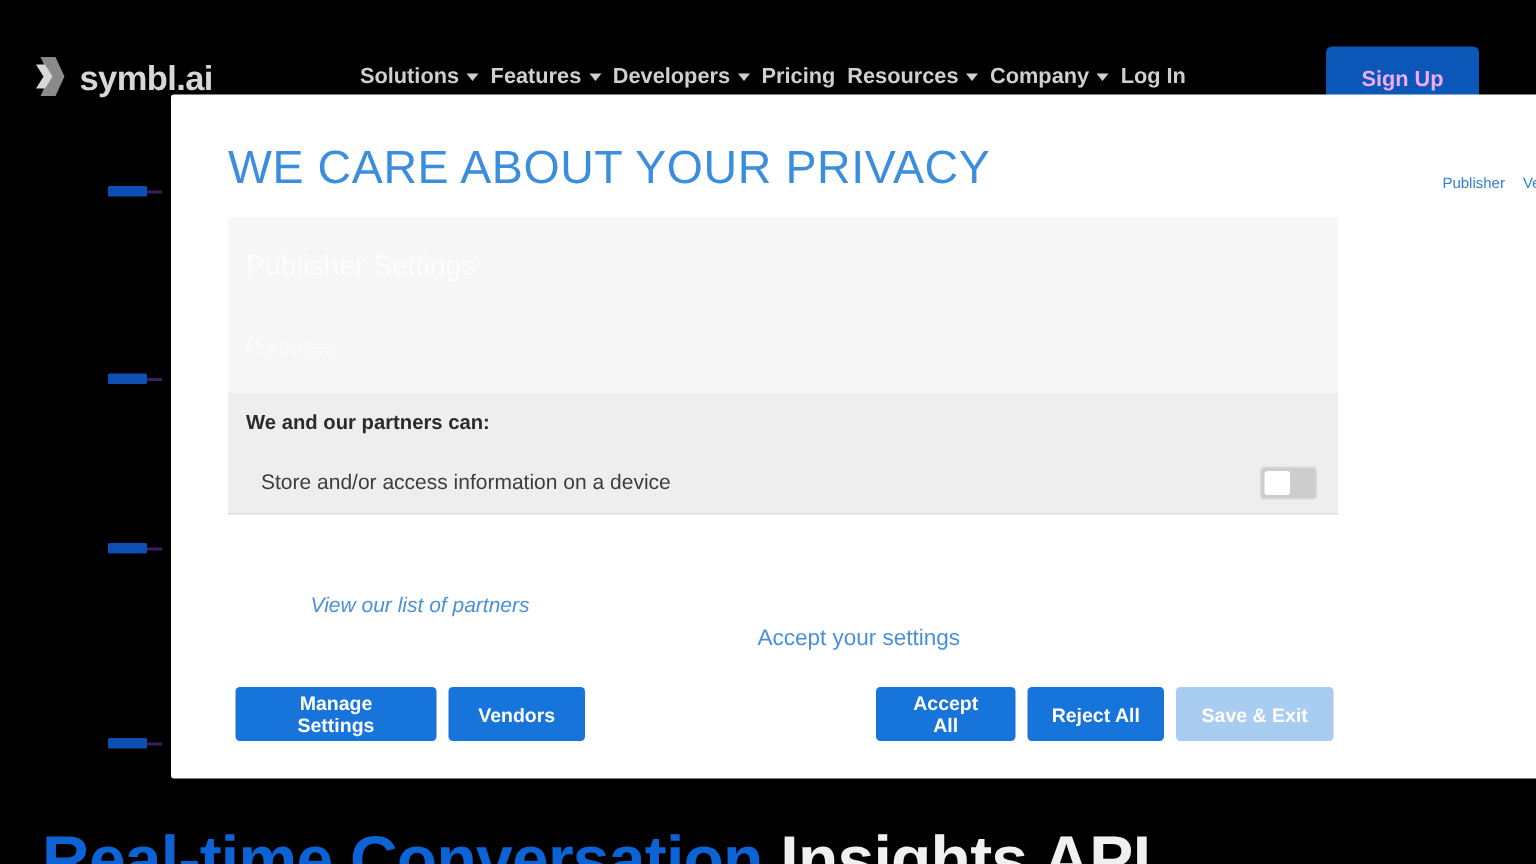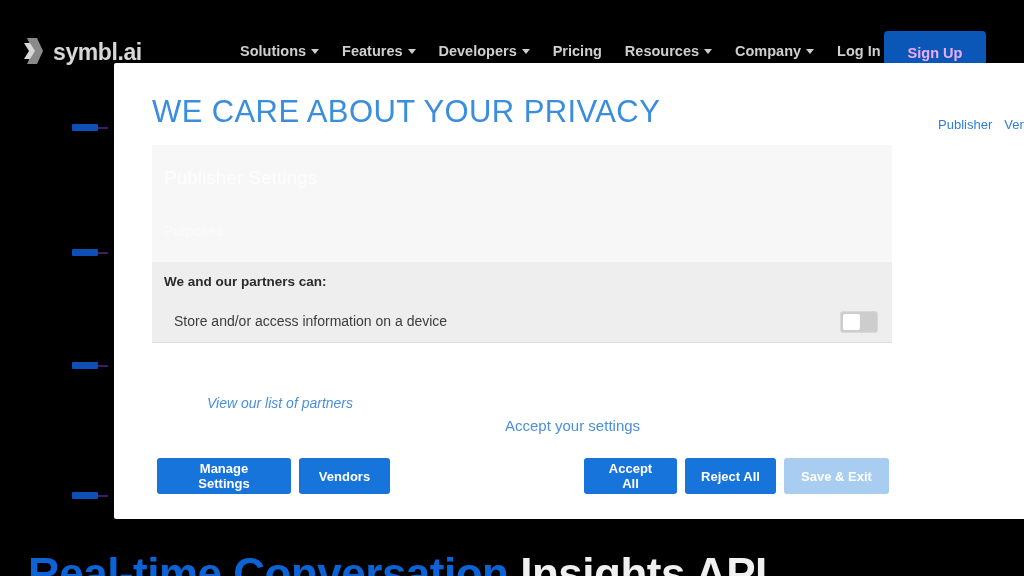--- a/index.html
+++ b/index.html
@@ -57,21 +57,21 @@
     letter-spacing: -0.4px;
     line-height: 1;
   }
 
   #navlinks {
     position: absolute;
     left: 240px;
     top: 44px;
     display: flex;
     align-items: center;
-    gap: 23px;
+    gap: 8px;
     white-space: nowrap;
   }
   .navitem {
     display: flex;
     align-items: center;
     gap: 5px;
     color: #cfcfcf;
     font-size: 14.5px;
     font-weight: 700;
     line-height: 1;
@@ -142,21 +142,21 @@
 
   #modal-tabs {
     position: absolute;
     right: 23px;
     top: 54px;
     display: flex;
     gap: 12px;
   }
   .modal-tab {
     color: #2f7fd6;
-    font-size: 13px;
+    font-size: 10px;
     font-weight: 400;
     text-decoration: none;
     cursor: pointer;
   }
 
   
   #publisher-block {
     position: absolute;
     left: 38px;
     top: 82px;

